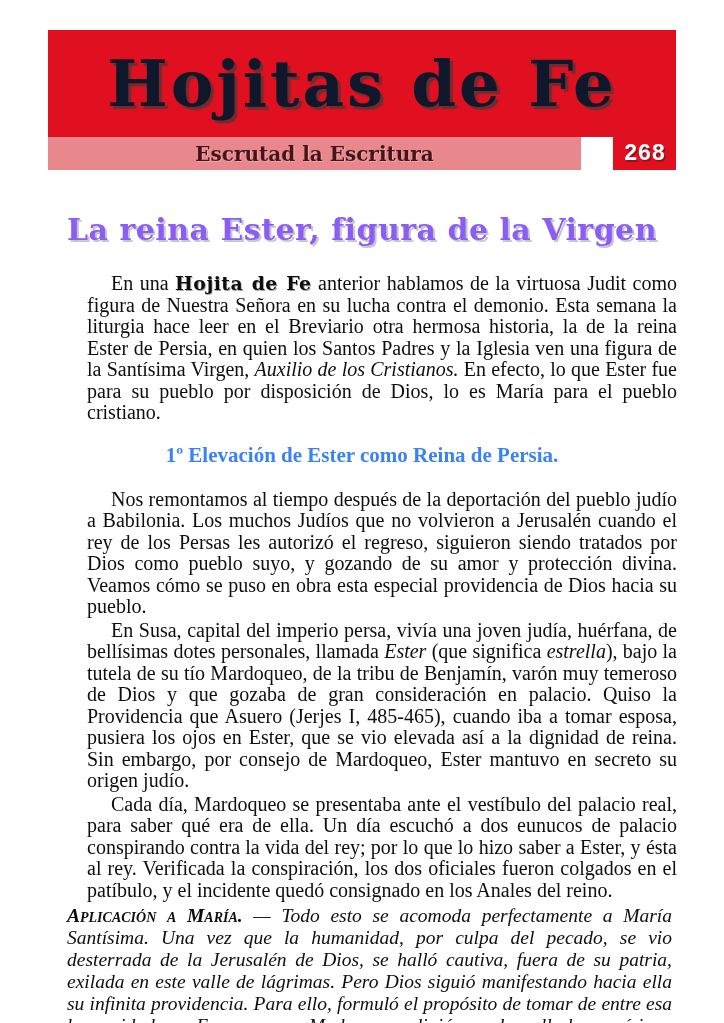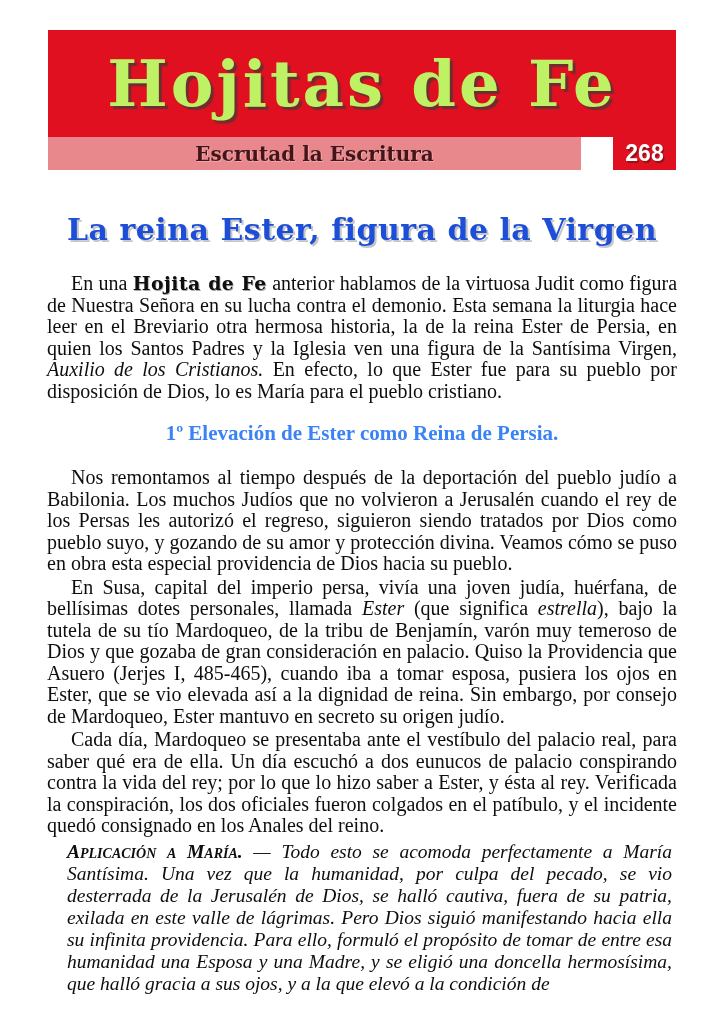--- a/index.html
+++ b/index.html
@@ -22,21 +22,21 @@
   }
   .banner-main {
     height: 107px;
     background: #e01020;
     display: flex;
     align-items: center;
     justify-content: center;
   }
   .banner-title {
     margin: 0;
-    color: #bef264;
+    color: #0f172a;
     font-family: "DejaVu Serif", serif;
     font-weight: 700;
     font-size: 64px;
     letter-spacing: 3px;
     line-height: 1;
     text-shadow: 3px 3px 1px rgba(82, 52, 52, 0.8);
     white-space: nowrap;
   }
   .banner-band {
     display: flex;
@@ -56,53 +56,53 @@
     text-shadow: 1px 1px 0 rgba(255,255,255,0.28);
     white-space: nowrap;
   }
   .band-center {
     width: 63px;
     background: #e01020;
     color: #ffffff;
     display: flex;
     align-items: center;
     justify-content: center;
-    font-family: Liberation Sans, sans-serif;
+    font-family: Liberation Mono, monospace;
     font-weight: 700;
     font-size: 23px;
     text-shadow: 1.5px 1.5px 0 rgba(90, 20, 20, 0.55);
   }
 
   
   .article {
     position: absolute;
     top: 169px;
     left: 0;
     right: 0;
   }
   .article-title {
     margin: 41px 0 0 0;
     text-align: center;
     font-family: "DejaVu Serif", serif;
     font-weight: 700;
     font-size: 30px;
     line-height: 40px;
-    color: #1d4ed8;
+    color: #8b5cf6;
     letter-spacing: 0.5px;
     text-shadow: 2px 2px 0 #c6c6c6;
   }
   .article-body {
     margin: 23px 47px 0 47px;
     font-size: 20px;
     line-height: 21.5px;
     text-align: justify;
     color: #0e0e0e;
   }
   .para { margin: 0; }
-  .para.body { text-indent: 24px; }
+  .para.body { text-indent: 24px; margin-left: 40px; }
   .para.body + .para.body { margin-top: 2px; }
   .section-heading {
     margin: 20px 0 22px 0;
     text-align: center;
     font-size: 21px;
     font-weight: 700;
     line-height: 23px;
     text-indent: 0;
     color: #3b82f6;
   }

